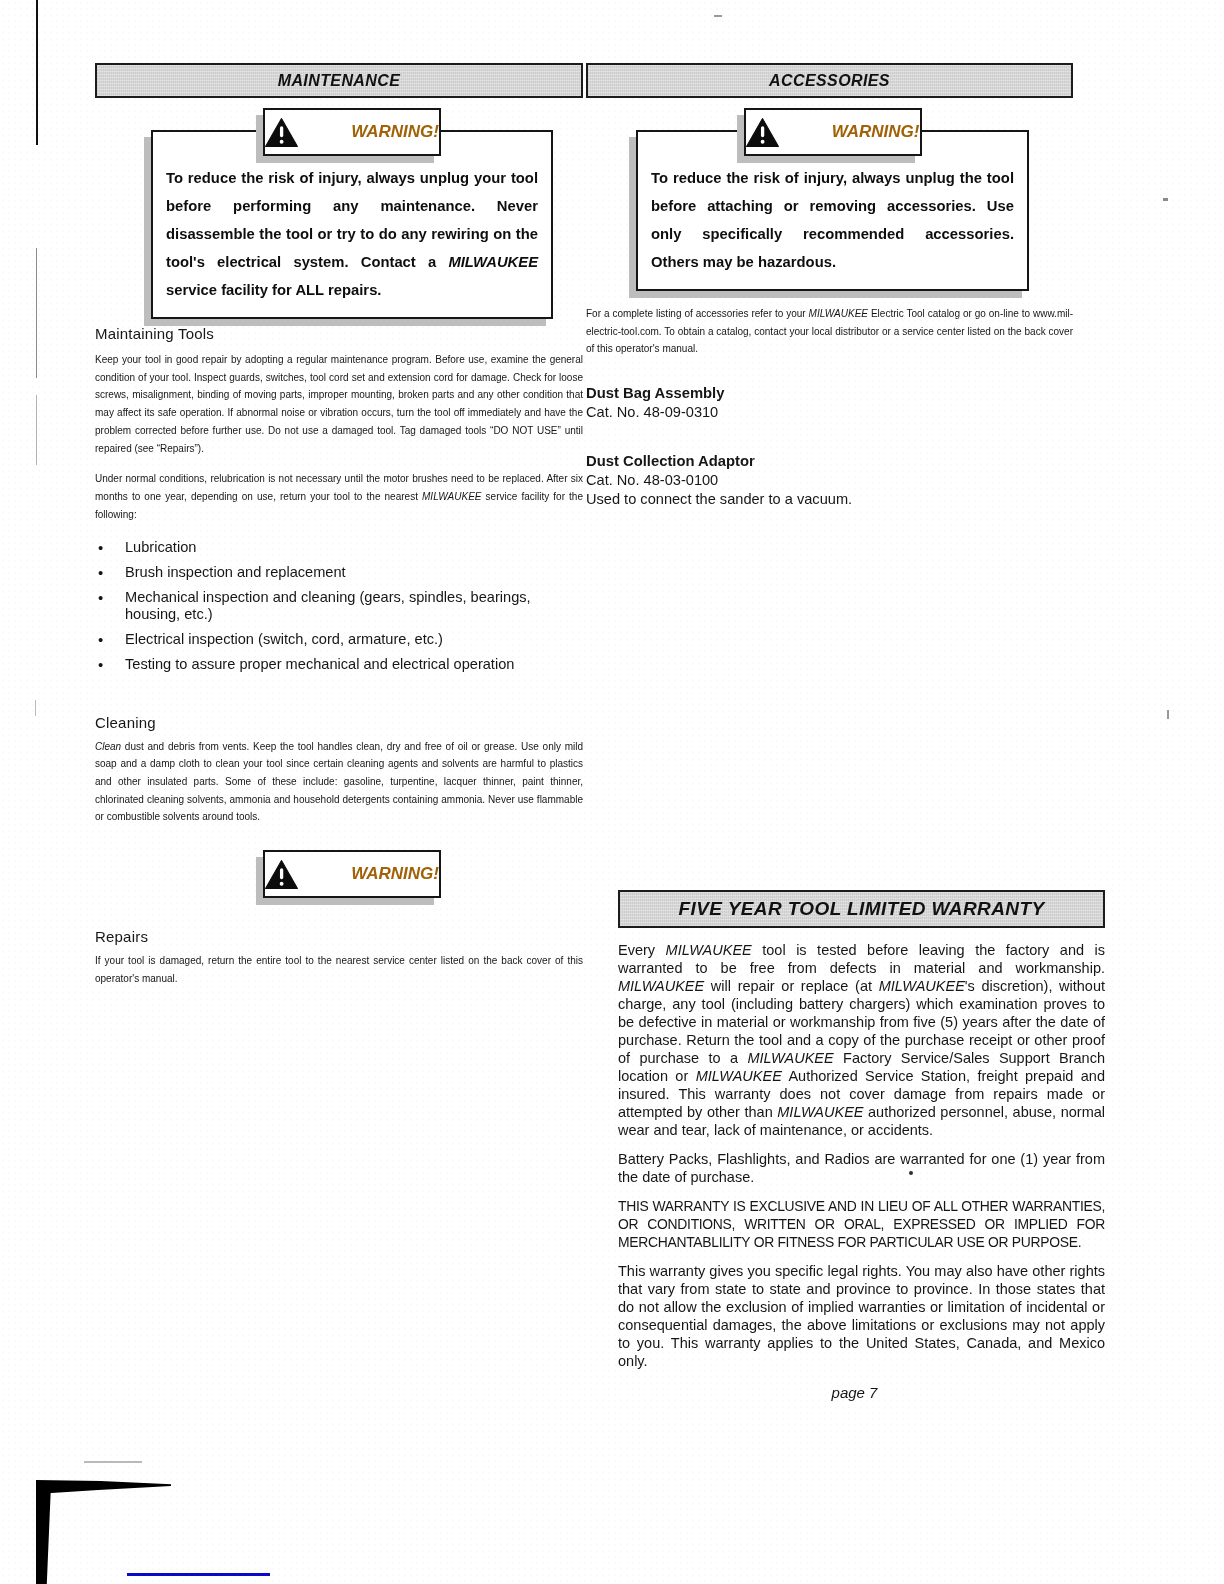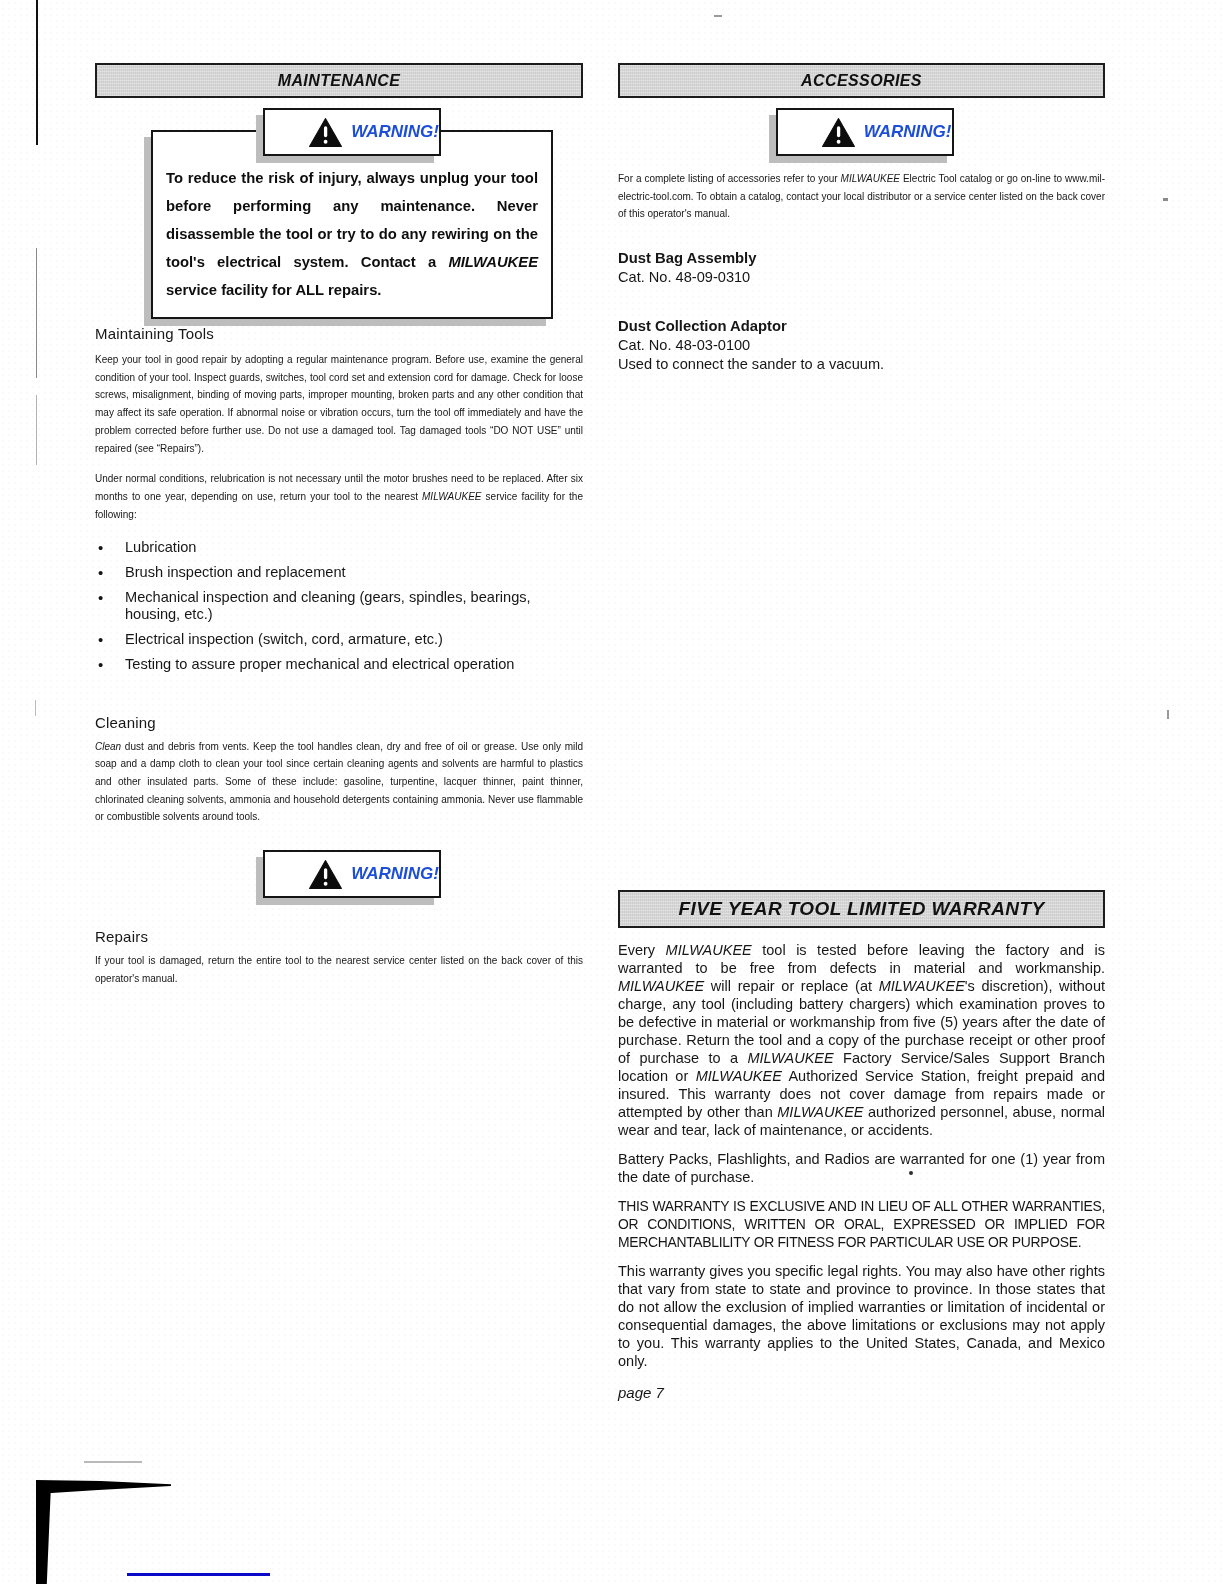--- a/index.html
+++ b/index.html
@@ -7,43 +7,43 @@
   .page{
     position:relative;width:1224px;height:1584px;background:#ffffff;
     font-family:"Liberation Sans","DejaVu Sans",sans-serif;color:#161616;
     overflow:hidden;margin:0 auto;
     background-image:radial-gradient(rgba(0,0,0,0.018) 1px, transparent 1px);
     background-size:6px 6px;
     padding-left:15px;
   }
   
   .col-left{position:absolute;left:95px;top:63px;width:488px;}
-  .col-right{position:absolute;left:618px;top:63px;width:487px;}
+  .col-right{position:absolute;left:586px;top:63px;width:487px;}
   .warranty-sec{position:absolute;left:618px;top:890px;width:487px;}
 
   
   .section-header{
     box-sizing:border-box;border:2px solid #1c1c1c;height:35px;
     background-color:#d8d8d8;
     background-image:repeating-linear-gradient(0deg, rgba(255,255,255,.28) 0 1px, transparent 1px 3px),
                      repeating-linear-gradient(90deg, rgba(0,0,0,.05) 0 1px, transparent 1px 2px);
     display:flex;align-items:center;justify-content:center;
     font-weight:bold;font-style:italic;font-size:16px;letter-spacing:.4px;color:#111;
   }
   .warranty-sec .section-header{height:38px;font-size:19px;}
 
   
   .warn{margin-top:10px;}
   .warn-inner{position:relative;}
   .warn-title{
     position:relative;z-index:2;margin:0 auto;width:178px;height:48px;
     box-sizing:border-box;border:2px solid #151515;background:#fff;
     box-shadow:-7px 7px 0 #bdbdbd;
-    display:flex;align-items:center;justify-content:flex-end;gap:9px;
-    font-weight:bold;font-style:italic;font-size:17px;color:#1d4ed8;
+    display:flex;align-items:center;justify-content:space-between;gap:9px;
+    font-weight:bold;font-style:italic;font-size:17px;color:#a16207;
   }
   .warn-body{
     position:relative;z-index:1;margin-top:-26px;
     box-sizing:border-box;border:2px solid #151515;background:#fff;
     box-shadow:-7px 7px 0 #bdbdbd;
     padding:32px 13px 13px 13px;
     font-weight:bold;font-size:14.8px;line-height:28px;text-align:justify;color:#0e0e0e;
   }
   .inset-a{margin:0 30px 0 56px;}
   .inset-b{margin:0 44px 0 50px;}
@@ -65,21 +65,21 @@
   .mt-repairspara{margin-top:6px;}
   .mt-intro{margin-top:14px;}
   .acc-item1{margin-top:26px;}
   .acc-item2{margin-top:30px;}
   .acc-name{font-weight:bold;font-size:14.8px;line-height:19px;}
   .acc-line{font-size:14.6px;line-height:19px;}
 
   .warranty-sec .para{margin-top:11px;font-size:14.5px;line-height:18px;}
   .warranty-sec .para.first{margin-top:13px;}
   .warranty-sec .para.caps{font-size:13.9px;letter-spacing:-0.3px;}
-  .page-num{margin-top:14px;text-align:left;padding-right:14px;font-style:italic;font-size:15px;}
+  .page-num{margin-top:14px;text-align:center;padding-right:14px;font-style:italic;font-size:15px;}
 
   
   .warn-icon{flex:0 0 auto;display:block;}
 
   
   .artifact{position:absolute;}
   .edge-line-top{left:36px;top:0;width:2px;height:145px;background:#101010;}
   .edge-line-mid{left:36px;top:248px;width:1px;height:130px;background:#4a4a4a;opacity:.65;}
   .edge-line-low{left:36px;top:395px;width:1px;height:70px;background:#555;opacity:.45;}
   .edge-tick{left:35px;top:700px;width:1px;height:16px;background:#777;opacity:.5;}
@@ -178,20 +178,21 @@
     <div class="warn">
       <div class="warn-inner inset-b">
         <div class="warn-title">
           <svg class="warn-icon" width="33" height="29" viewBox="0 0 64 56">
             <path d="M32 1 L63 55 L1 55 Z" fill="#0c0c0c" stroke="#0c0c0c" stroke-width="2" stroke-linejoin="round"></path>
             <rect x="29" y="16" width="6.4" height="21" rx="3.2" fill="#ffffff"></rect>
             <circle cx="32.2" cy="46" r="3.7" fill="#ffffff"></circle>
           </svg>
           <span>WARNING!</span>
         </div>
+        <div class="warn-body">To reduce the risk of injury, always unplug the tool before attaching or removing accessories. Use only specifically recommended accessories. Others may be hazardous.</div>
       </div>
     </div>
 
     <p class="para mt-intro">For a complete listing of accessories refer to your <i>MILWAUKEE</i> Electric Tool catalog or go on-line to www.mil-electric-tool.com. To obtain a catalog, contact your local distributor or a service center listed on the back cover of this operator's manual.</p>
 
     <div class="acc-item1">
       <div class="acc-name">Dust Bag Assembly</div>
       <div class="acc-line">Cat. No. 48-09-0310</div>
       <div class="acc-line"></div>
     </div>

